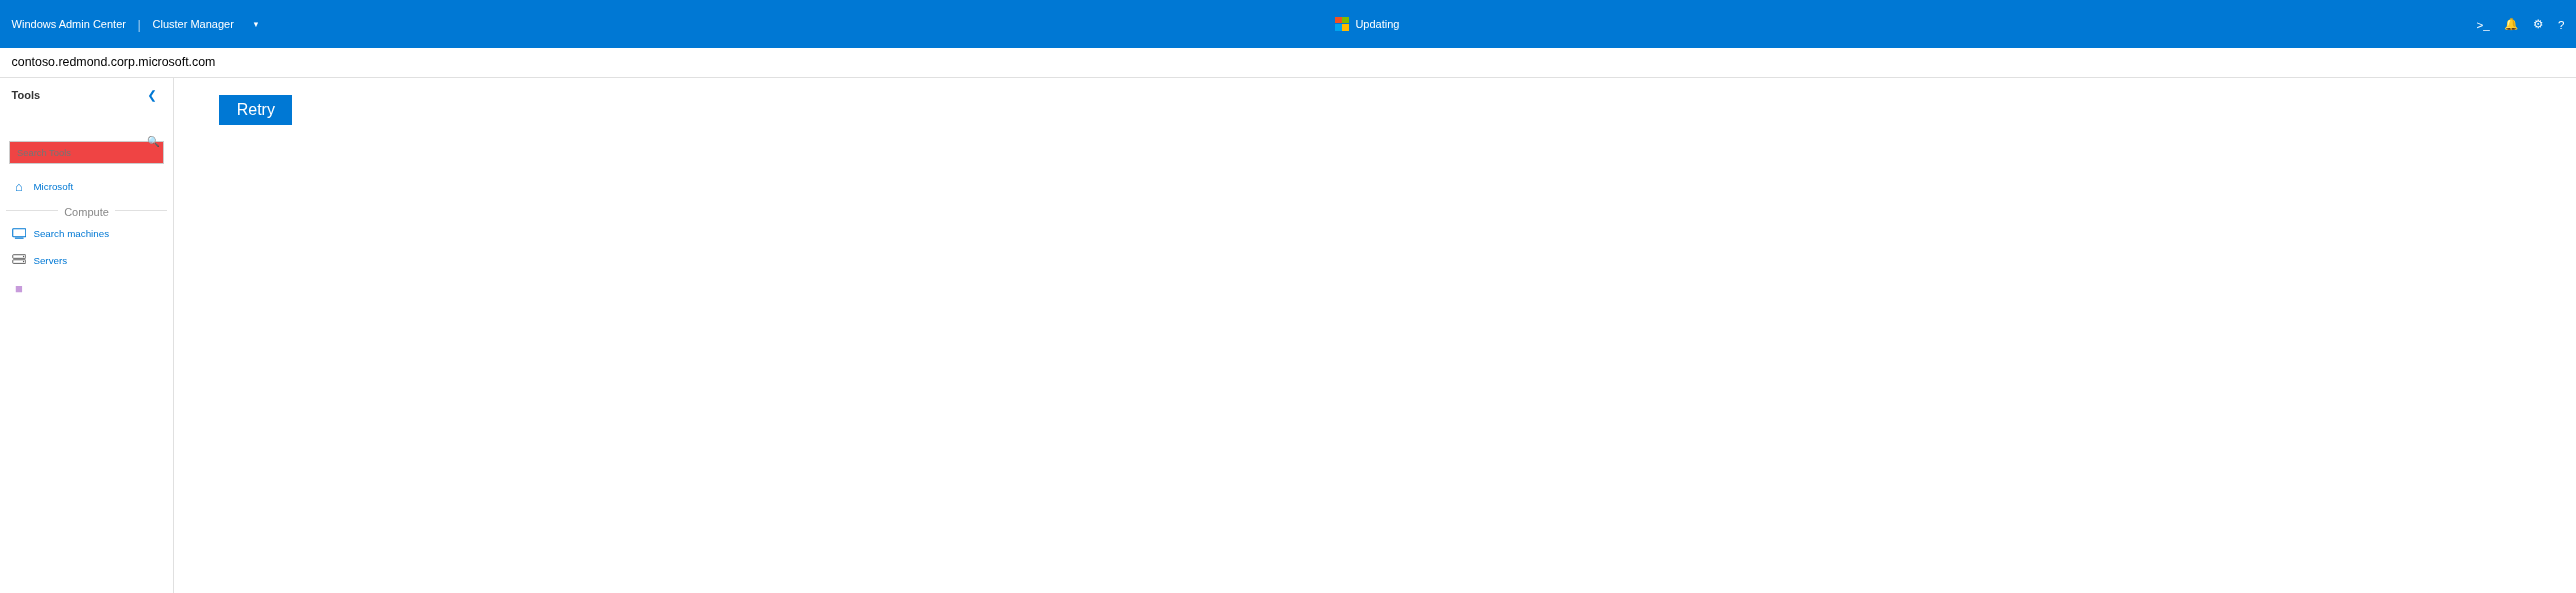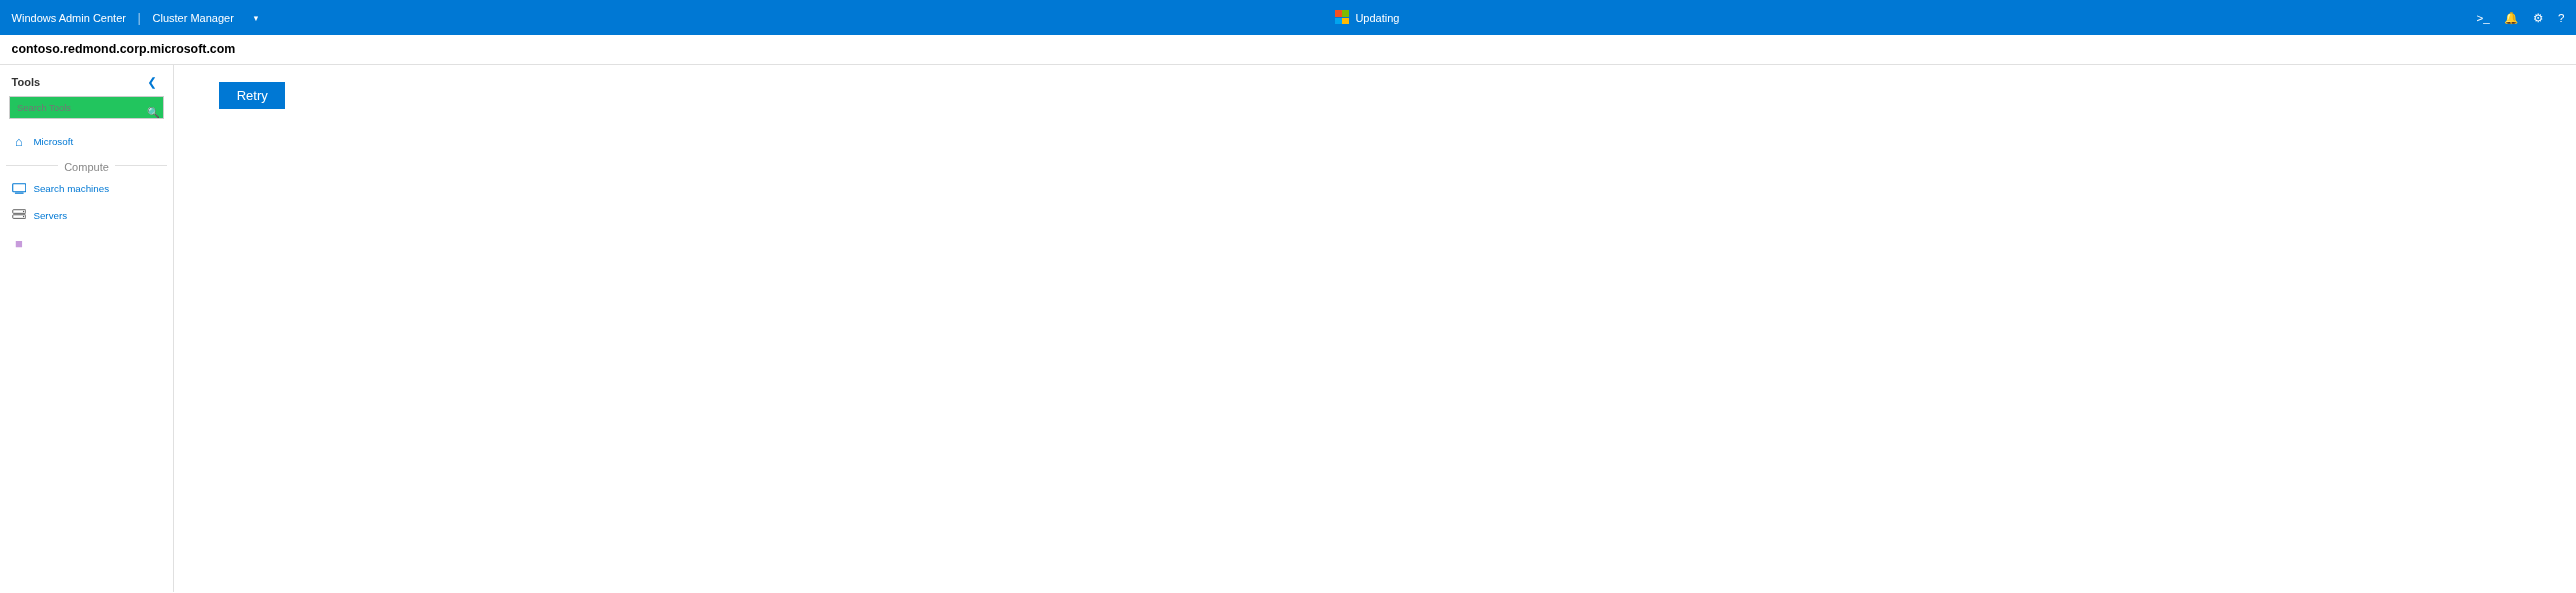--- a/index.html
+++ b/index.html
@@ -2,21 +2,21 @@
 <html style="font-size:11.6px"><head>
   <meta charset="utf-8">
   <style>
     * { margin: 0; padding: 0; box-sizing: border-box; }
     body { font-family: 'Segoe UI', Arial, sans-serif; font-size: 10.2px; color: #333; background: #fff; width: 100%; height: 594px; overflow: hidden; }
 
     
     .topbar {
       background: #0078d4;
       color: #fff;
-      height: 35px;
+      height: 48px;
       display: flex;
       align-items: center;
       padding: 0 11.6px;
       justify-content: space-between;
     }
     .topbar-left {
       display: flex;
       align-items: center;
       gap: 5.8px;
     }
@@ -67,21 +67,21 @@
     .topbar-icon {
       color: #fff;
       font-size: 11.6px;
       cursor: pointer;
     }
 
     
     .subheader {
       padding: 7.3px 11.6px;
       font-size: 12.4px;
-      font-weight: 700;
+      font-weight: 400;
       color: #000;
       border-bottom: 0.7px solid #e0e0e0;
       background: #fff;
     }
 
     
     .main-layout {
       display: flex;
       height: calc(594px - 35px - 32px);
       gap: 25px;
@@ -118,22 +118,23 @@
       padding: 0 8.7px 8.7px 8.7px;
       position: relative;
     }
     .search-tools-input {
       width: 100%;
       height: 23px;
       border: 0.7px solid #ccc;
       padding: 0 23px 0 7.3px;
       font-size: 9.4px;
       color: #333;
-      background: #22c55e;
+      background: #ef4444;
       outline: none;
+      margin-top: 32px;
     }
     .search-icon-btn {
       position: absolute;
       right: 13px;
       top: 50%;
       transform: translateY(-50%);
       background: none;
       border: none;
       cursor: pointer;
       color: #555;
@@ -203,21 +204,21 @@
       font-size: 10.2px;
       color: #333;
       margin-bottom: 14.5px;
       line-height: 1.5;
     }
     .retry-btn {
       background: #0078d4;
       color: #fff;
       border: none;
       padding: 5.8px 17.4px;
-      font-size: 13px;
+      font-size: 16px;
       cursor: pointer;
       font-family: 'Segoe UI', Arial, sans-serif;
       font-weight: 400;
     }
   </style>
 </head>
 <body>
 
 <header class="topbar">
   <div class="topbar-left">

